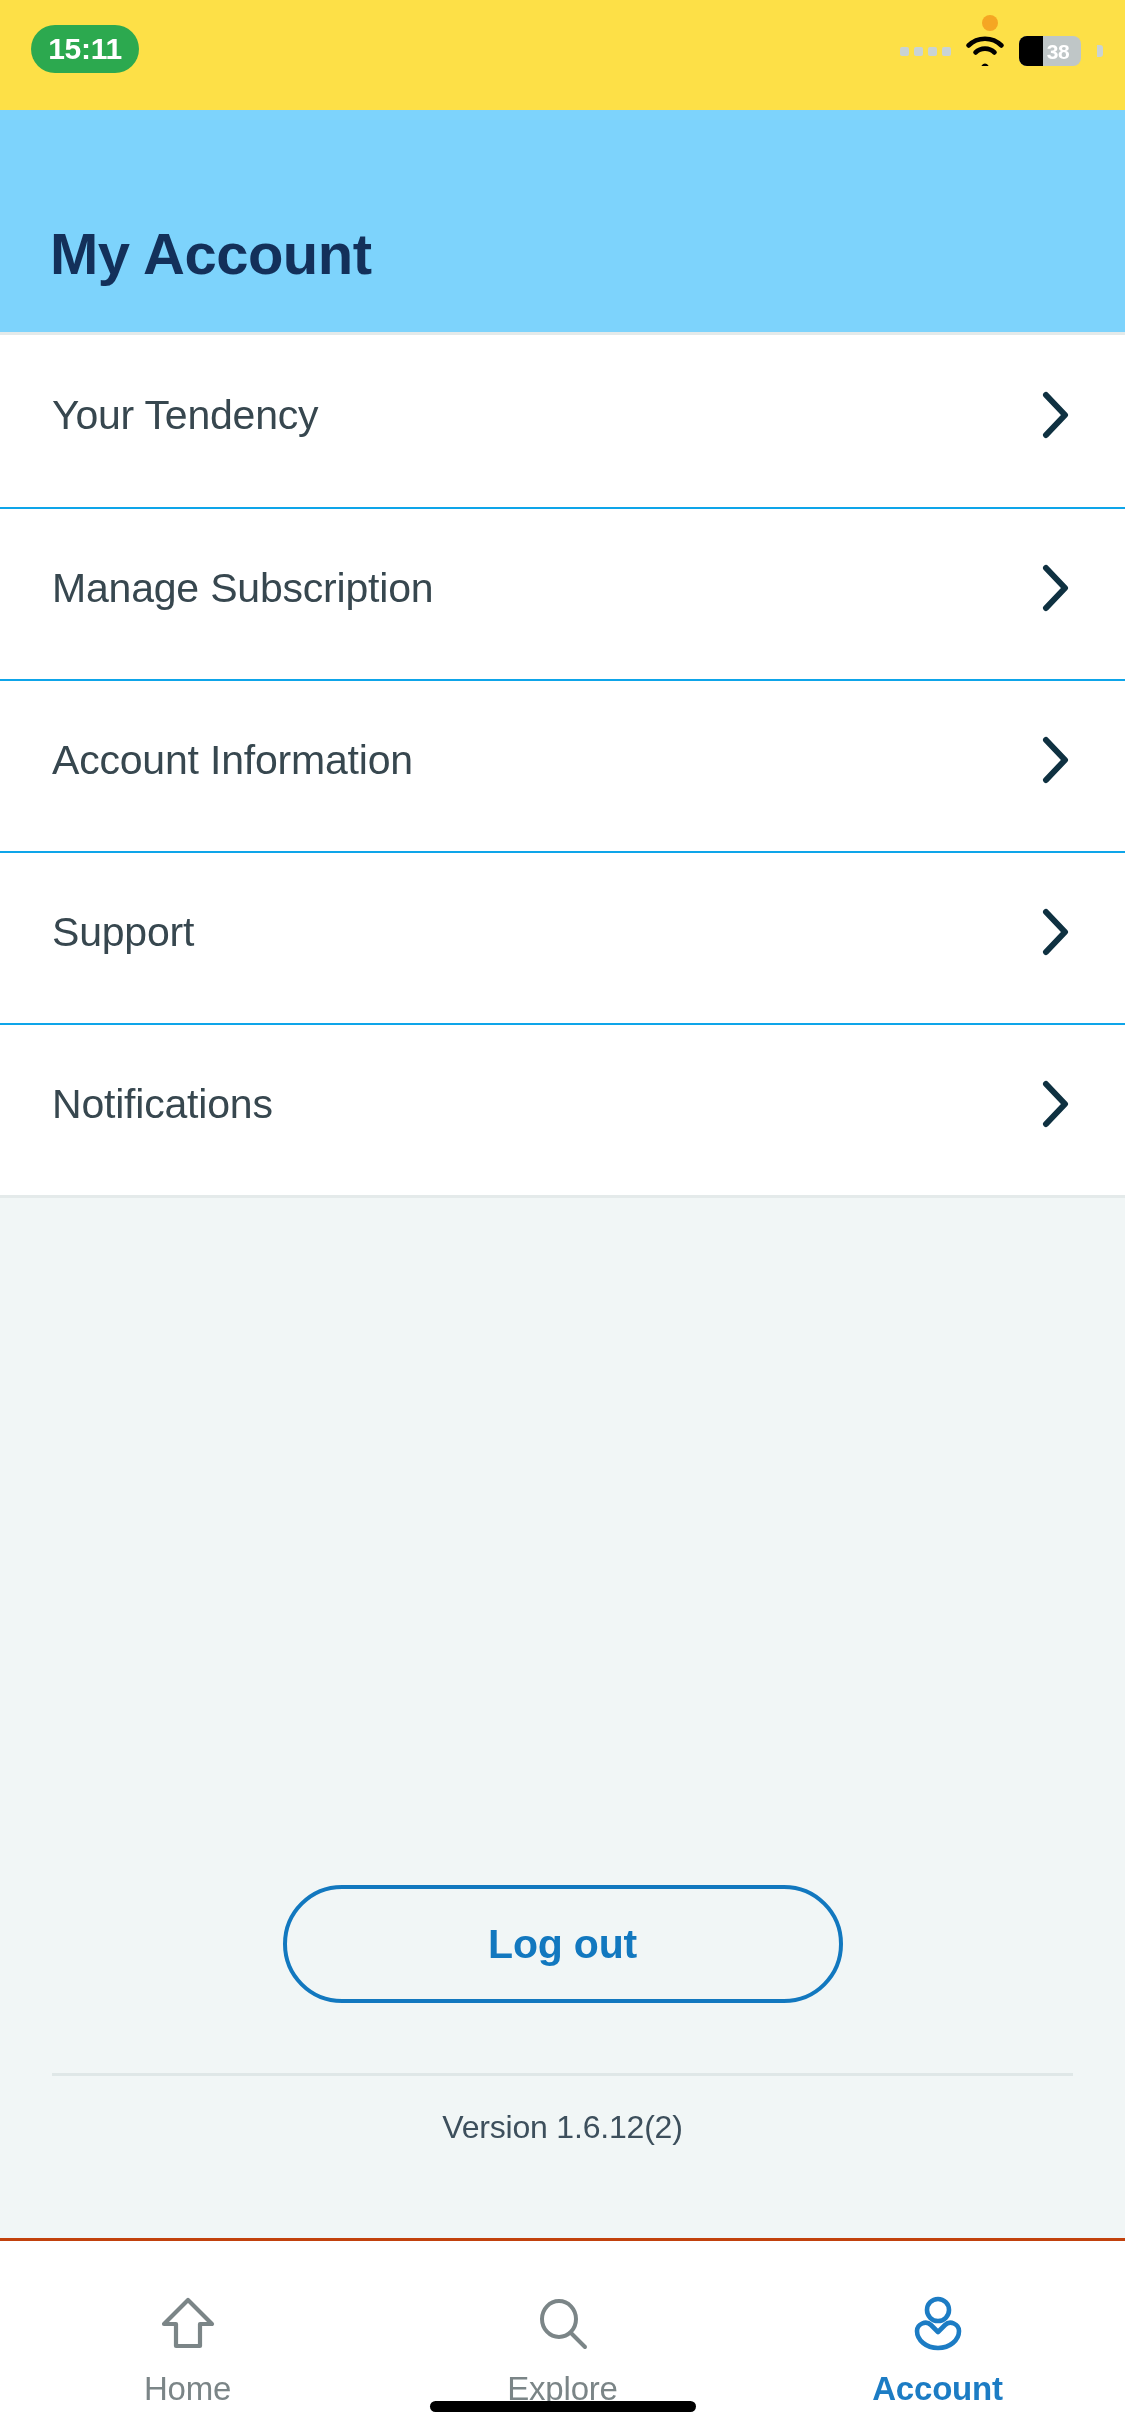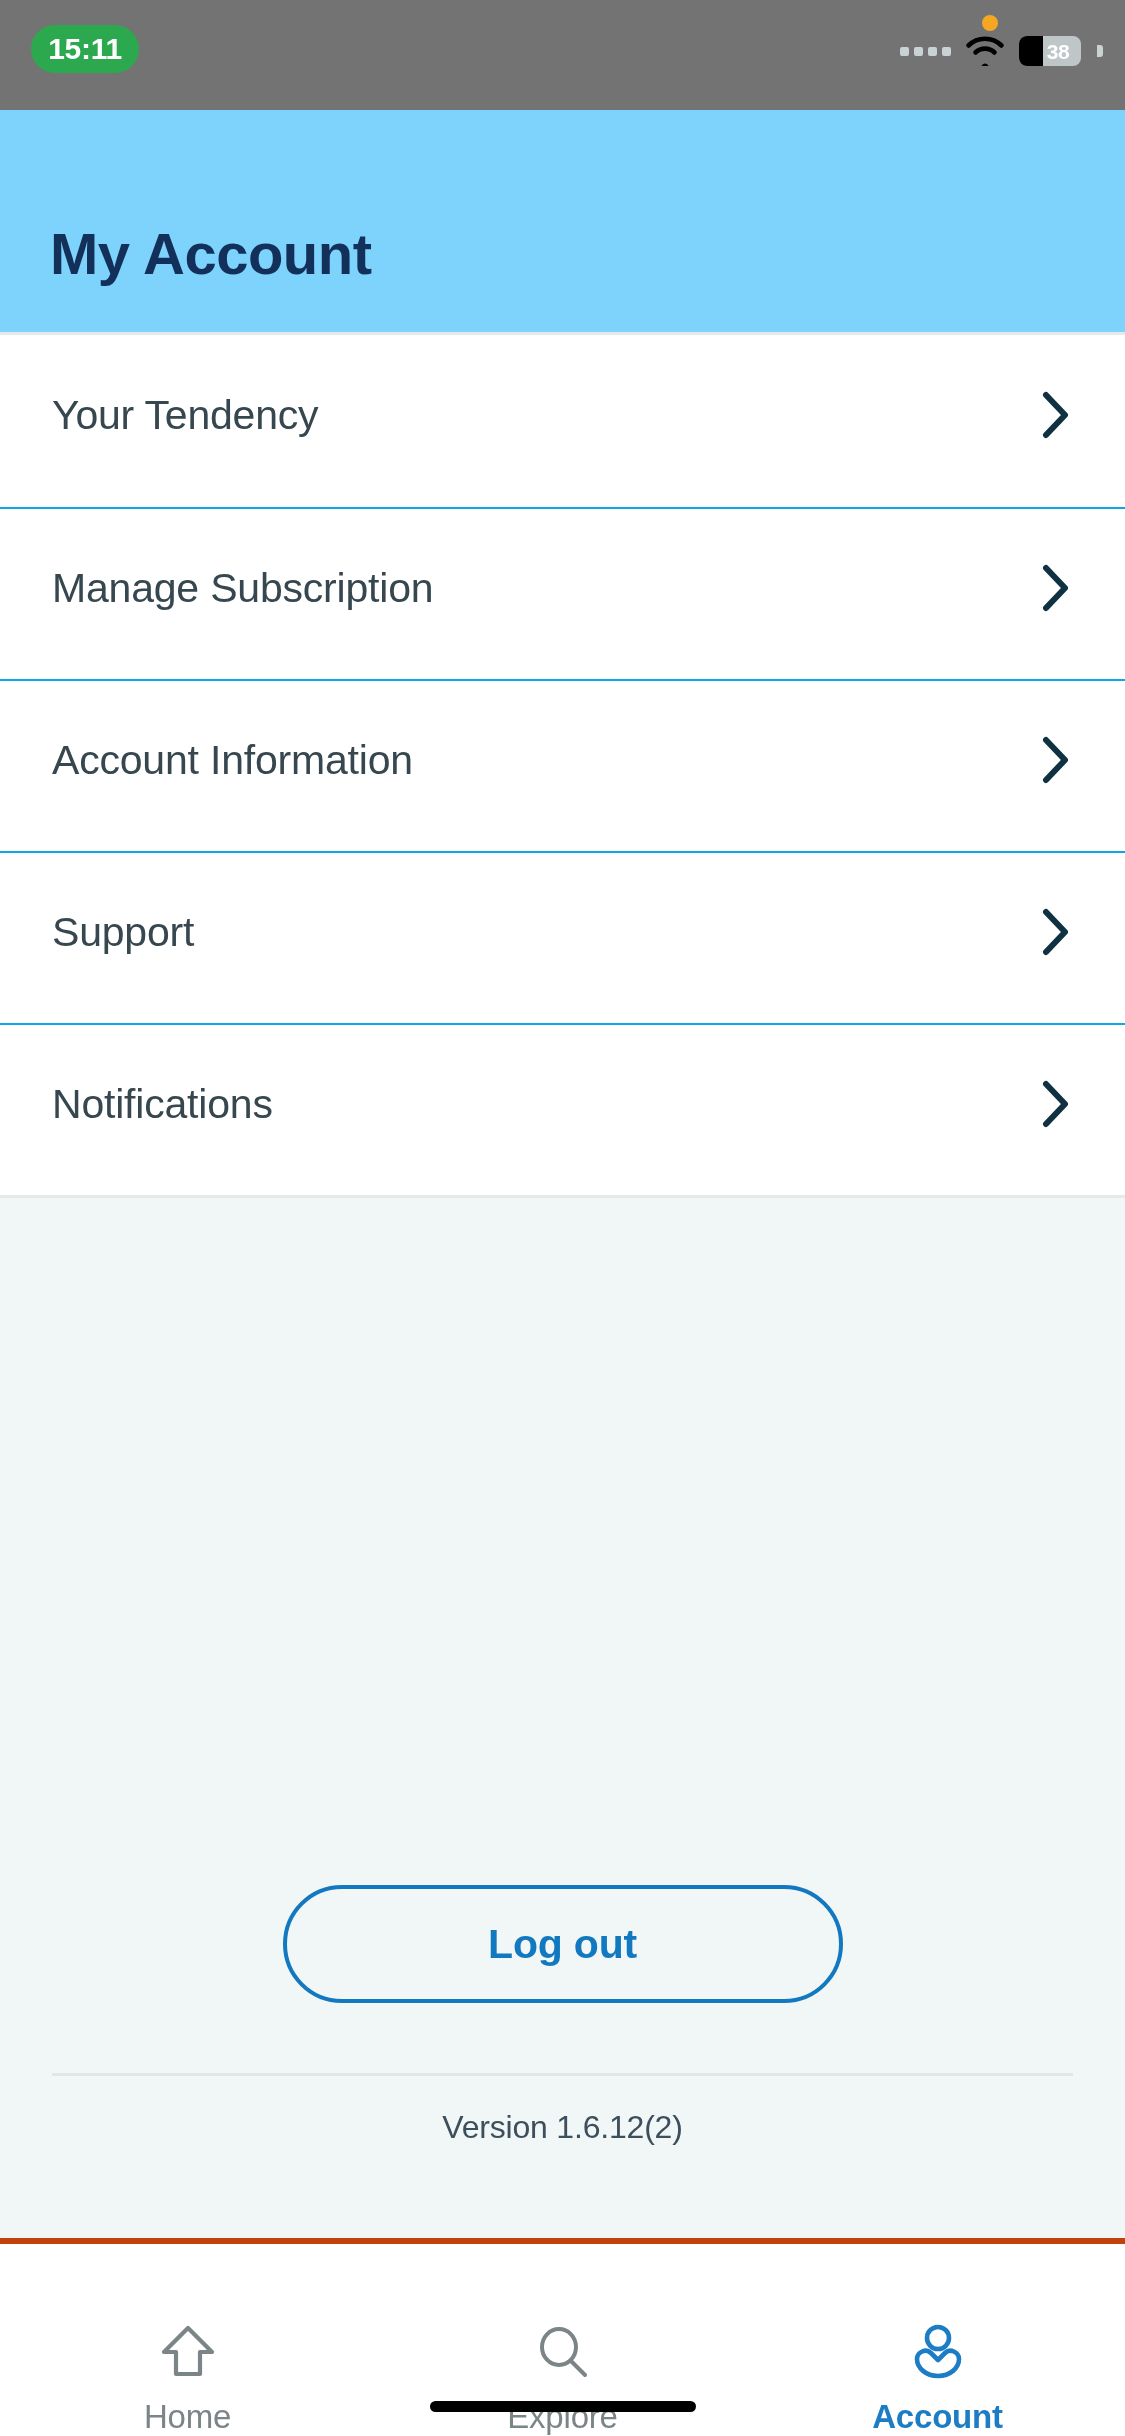--- a/index.html
+++ b/index.html
@@ -14,21 +14,21 @@
     width:1125px; height:2436px;
     background:#f1f6f6;
     display:flex; flex-direction:column;
   }
 
   
   .statusbar {
     position:relative;
     height:110px;
     flex:0 0 110px;
-    background:#737373;
+    background:#fde047;
   }
   .time-pill {
     position:absolute;
     left:31px; top:25px;
     width:108px; height:48px;
     background:#2ca94f;
     border-radius:24px;
     display:flex; align-items:center; justify-content:center;
     color:#ffffff;
     font-size:30px;
@@ -153,23 +153,23 @@
     font-size:32px;
     color:#3d4f5c;
     padding-top:33px;
     letter-spacing:-0.2px;
   }
 
   
   .tabbar {
     flex:0 0 198px;
     background:#ffffff;
-    border-top:6px solid #c2410c;
+    border-top:3px solid #c2410c;
     display:flex;
-    align-items:flex-end;
+    align-items:center;
     padding-top:22px;
   }
   .tab {
     flex:1 1 25%;
     display:flex; flex-direction:column;
     align-items:center;
     gap:14px;
     cursor:pointer;
   }
   .tab .ico { height:64px; display:flex; align-items:center; justify-content:center; }

